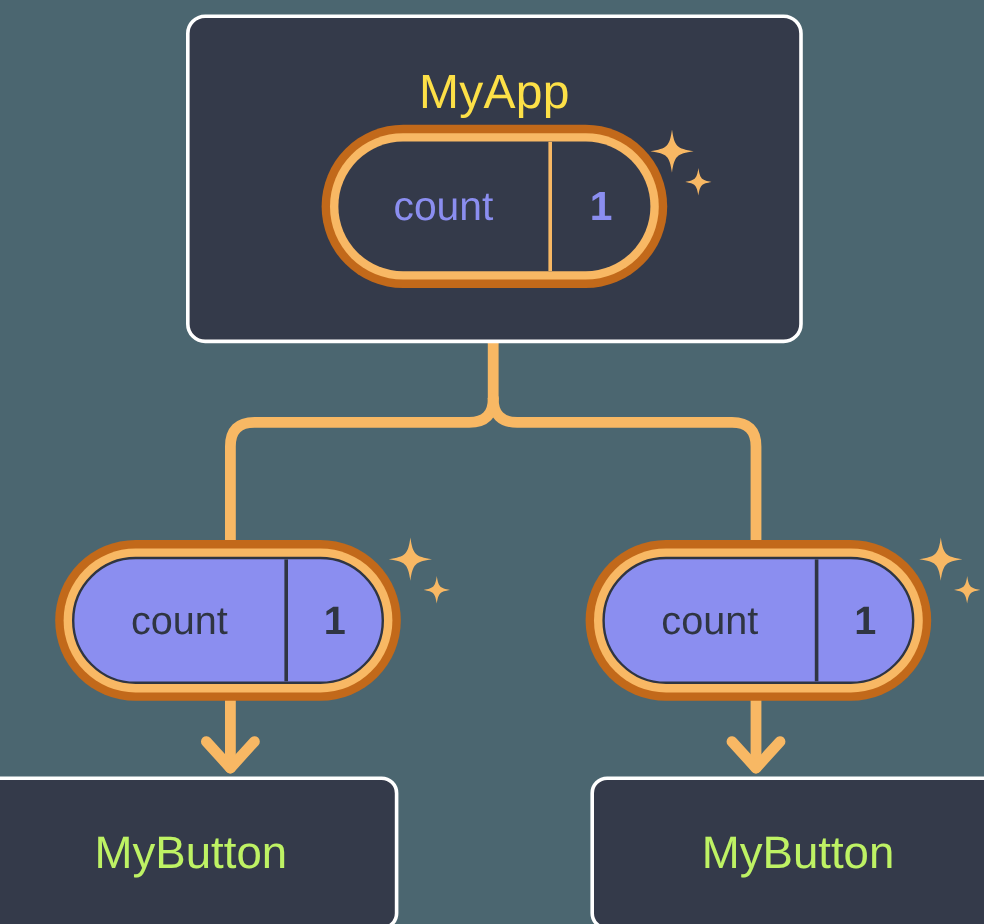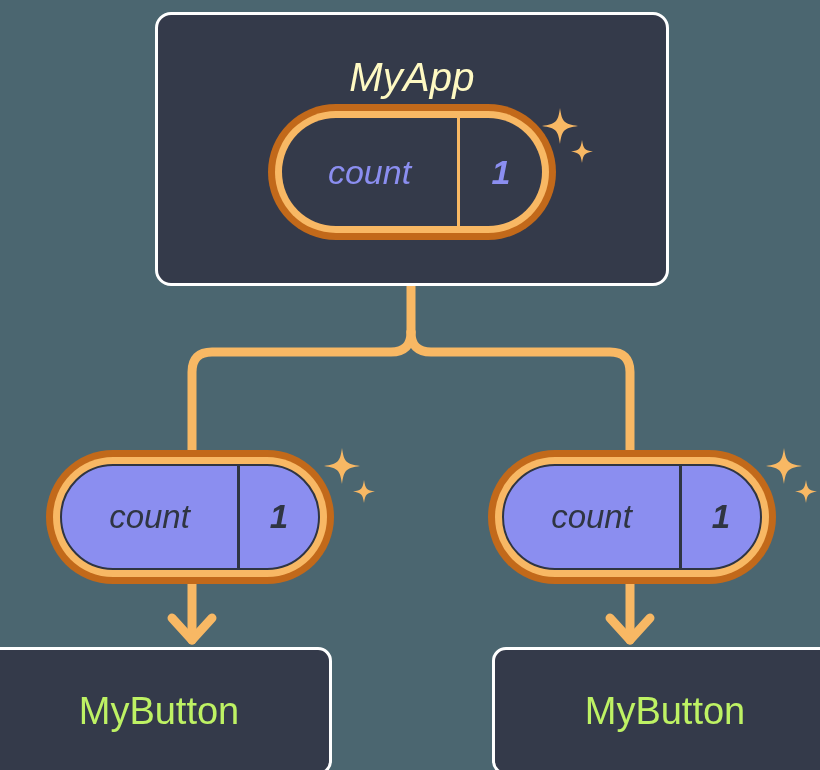--- a/index.html
+++ b/index.html
@@ -51,26 +51,25 @@
     width: 514px;
     height: 274px;
     border-radius: 16px;
   }
 
   .comp-title {
     position: absolute;
     left: 0;
     right: 0;
     text-align: center;
-    color: #fef9c3;
+    color: #fde047;
     font-size: 40px;
     font-weight: 400;
     letter-spacing: 0.2px;
     white-space: nowrap;
-    font-style: italic;
   }
 
   #myapp-title {
     top: 40px;
   }
 
   .btn-box {
     position: absolute;
     background: #343a4a;
     border: 3px solid #ffffff;
@@ -122,21 +121,20 @@
     padding: 7px;
   }
   .pill-body {
     box-sizing: border-box;
     width: 100%;
     height: 100%;
     border-radius: 999px;
     display: flex;
     align-items: stretch;
     overflow: hidden;
-    font-style: italic;
   }
 
   
   .pill-dark .pill-body {
     background: #343a4a;
   }
   .pill-dark .pill-key,
   .pill-dark .pill-val {
     color: #8b8ef0;
   }

